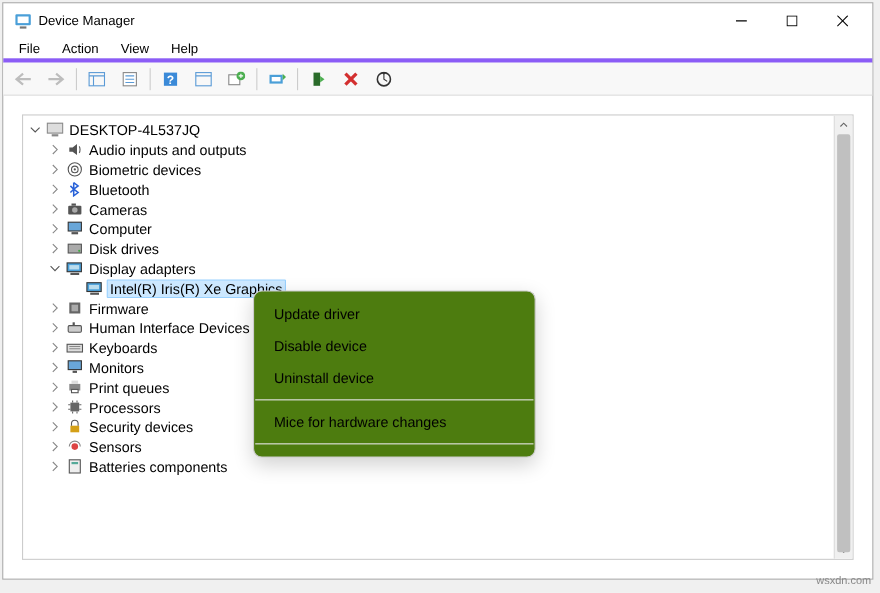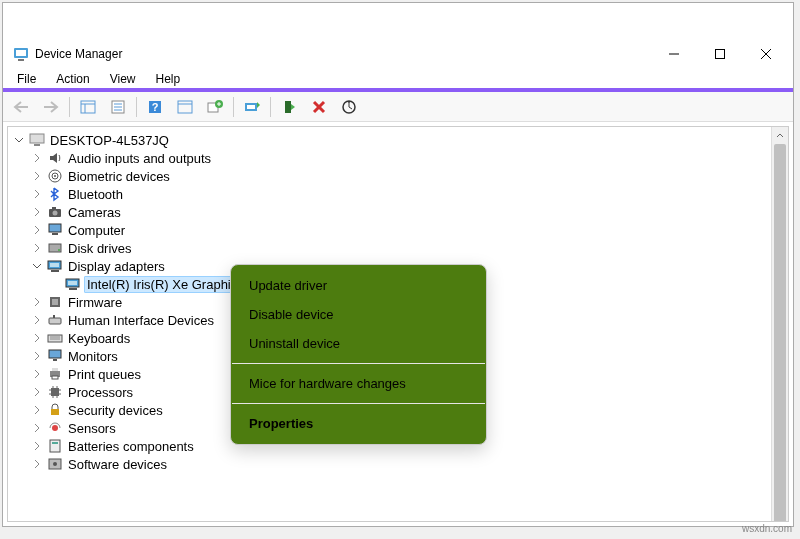--- a/index.html
+++ b/index.html
@@ -1,30 +1,30 @@
 <!DOCTYPE html>
 <html><head>
   <meta charset="utf-8">
   <style>
     * { margin: 0; padding: 0; box-sizing: border-box; font-family: 'Segoe UI', Tahoma, sans-serif; }
     body { width: 800px; height: 539px; overflow: hidden; background: #f0f0f0; position: relative; }
     .window { width: 792px; height: 525px; margin: 2px; background: #fff; border: 1px solid #aaa; display: flex; flex-direction: column; }
-    .titlebar { height: 32px; display: flex; align-items: center; padding: 0 4px; margin-top: 35px; }
+    .titlebar { height: 32px; display: flex; align-items: center; padding: 0 4px; }
     .title-icon { width: 16px; height: 16px; margin: 0 6px; }
     .title-text { font-size: 12px; flex: 1; }
     .win-buttons { display: flex; }
     .win-btn { width: 46px; height: 30px; display: flex; align-items: center; justify-content: center; }
     .win-btn svg { width: 10px; height: 10px; }
     .menubar { height: 22px; display: flex; align-items: flex-end; padding: 0 4px; font-size: 12px; border-bottom: 4px solid #8b5cf6;}
     .menu-item { padding: 2px 10px; }
     .toolbar { height: 30px; display: flex; align-items: center; padding: 2px 4px; border-bottom: 1px solid #ddd; background: #f8f8f8; gap: 2px; }
     .tool-btn { width: 28px; height: 24px; display: flex; align-items: center; justify-content: center; border: 1px solid transparent; border-radius: 2px; }
     .tool-btn.disabled { opacity: 0.4; }
     .tool-sep { width: 1px; height: 20px; background: #ccc; margin: 0 2px; }
-    .content { flex: 1; display: flex; overflow: hidden; border: 1px solid #ccc; margin: 4px; }
+    .content { flex: 1; display: flex; overflow: hidden; border: 1px solid #ccc; margin: 17px; }
     .tree { flex: 1; padding: 4px 0; font-size: 13px; overflow-y: auto; position: relative; }
     .tree-row { display: flex; align-items: center; height: 18px; padding: 0 4px; white-space: nowrap; }
     .tree-row.selected .label { background: #cce8ff; border: 1px solid #99d1ff; border-radius: 1px; padding: 0 2px;}
     .expander { width: 14px; height: 14px; display: flex; align-items: center; justify-content: center; cursor: pointer; }
     .node-icon { width: 16px; height: 16px; margin: 0 3px; display: flex; align-items: center; justify-content: center; }
     .label { padding: 0 2px; }
     .scrollbar-v { width: 17px; background: #f0f0f0; display: flex; flex-direction: column; border-left: 1px solid #ddd;}
     .scroll-arrow { height: 17px; display: flex; align-items: center; justify-content: center; }
     .scroll-track { flex: 1; position: relative; }
     .scroll-thumb { position: absolute; top:0; left:2px; right:2px; height: 380px; background: #c0c0c0; border-radius: 2px; }
@@ -429,34 +429,20 @@
           </span>
         <span class="node-icon">
             <svg viewBox="0 0 16 16">
               <rect x="3" y="2" width="10" height="12" fill="#eee" stroke="#555"></rect>
               <rect x="5" y="4" width="6" height="2" fill="#5a9"></rect>
             </svg>
           </span>
         <span class="label">Batteries components</span>
       </div>
 
-      <div class="tree-row" style="padding-left:22px">
-        <span class="expander">
-            <svg width="10" height="10" viewBox="0 0 10 10">
-              <path d="M3 1 L7 5 L3 9" fill="none" stroke="#888"></path>
-            </svg>
-          </span>
-        <span class="node-icon">
-            <svg viewBox="0 0 16 16">
-              <rect x="2" y="3" width="12" height="10" fill="#bbb" stroke="#555"></rect>
-              <circle cx="8" cy="8" r="2" fill="#555"></circle>
-            </svg>
-          </span>
-        <span class="label">Software devices</span>
-      </div>
 
     </div>
 
     <div class="scrollbar-v">
       <div class="scroll-arrow">
           <svg width="8" height="8" viewBox="0 0 8 8">
             <path d="M1 5 L4 2 L7 5" fill="none" stroke="#666"></path>
           </svg>
         </div>
       <div class="scroll-track">
@@ -472,16 +458,15 @@
 
 </div>
 
 <div class="context-menu">
   <div class="ctx-item">Update driver</div>
   <div class="ctx-item">Disable device</div>
   <div class="ctx-item">Uninstall device</div>
   <div class="ctx-sep"></div>
   <div class="ctx-item">Mice for hardware changes</div>
   <div class="ctx-sep"></div>
-  <div class="ctx-item bold">Properties</div>
 </div>
 
 <div class="watermark">wsxdn.com</div>
 
 </body></html>

